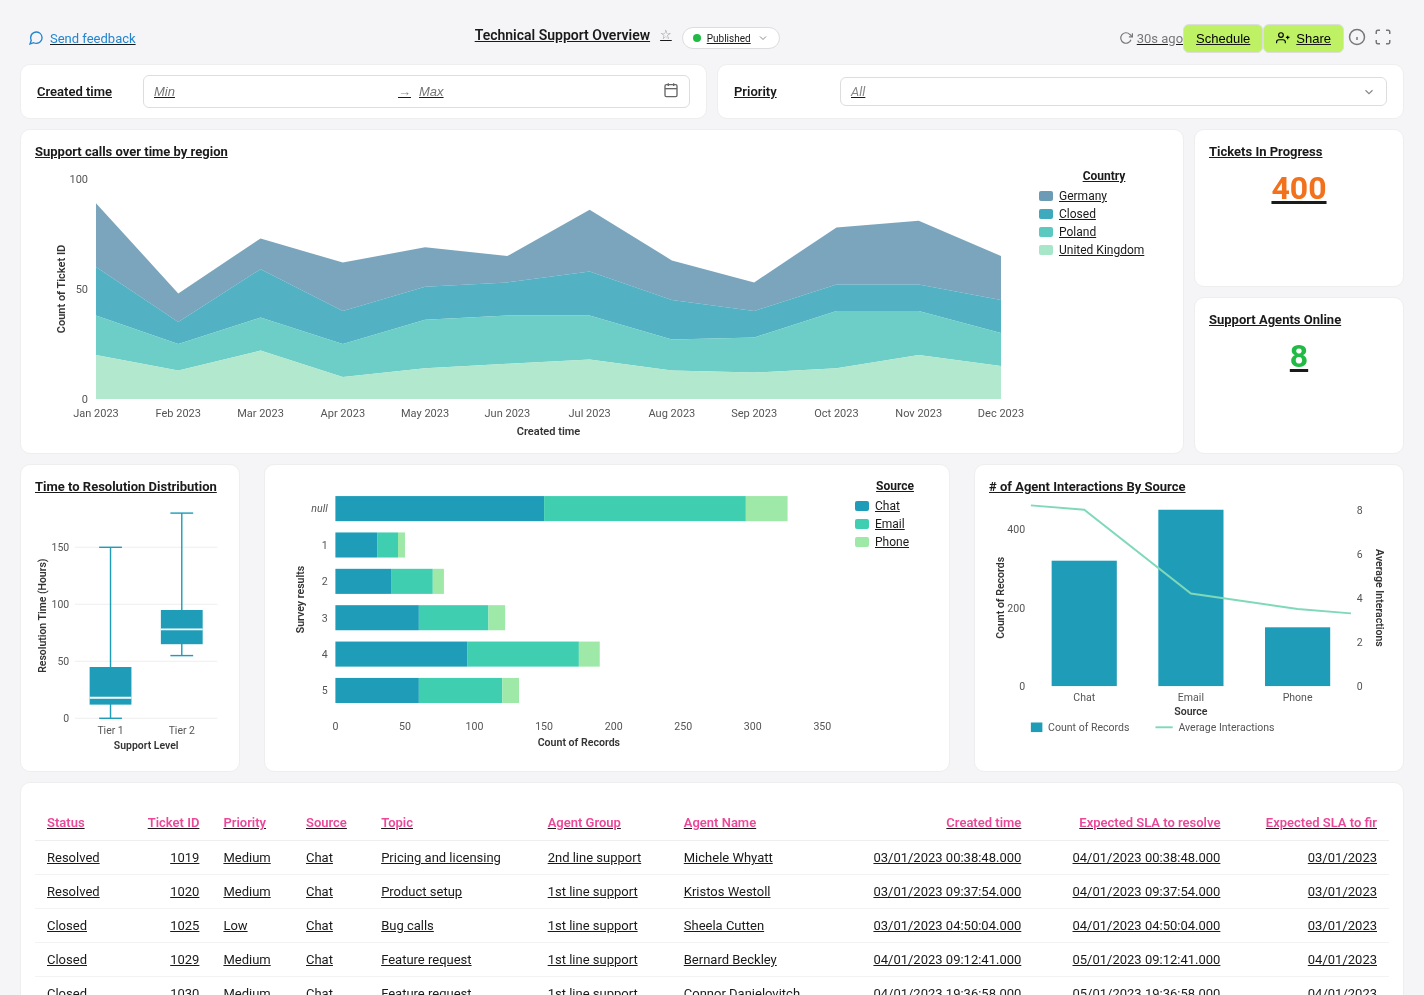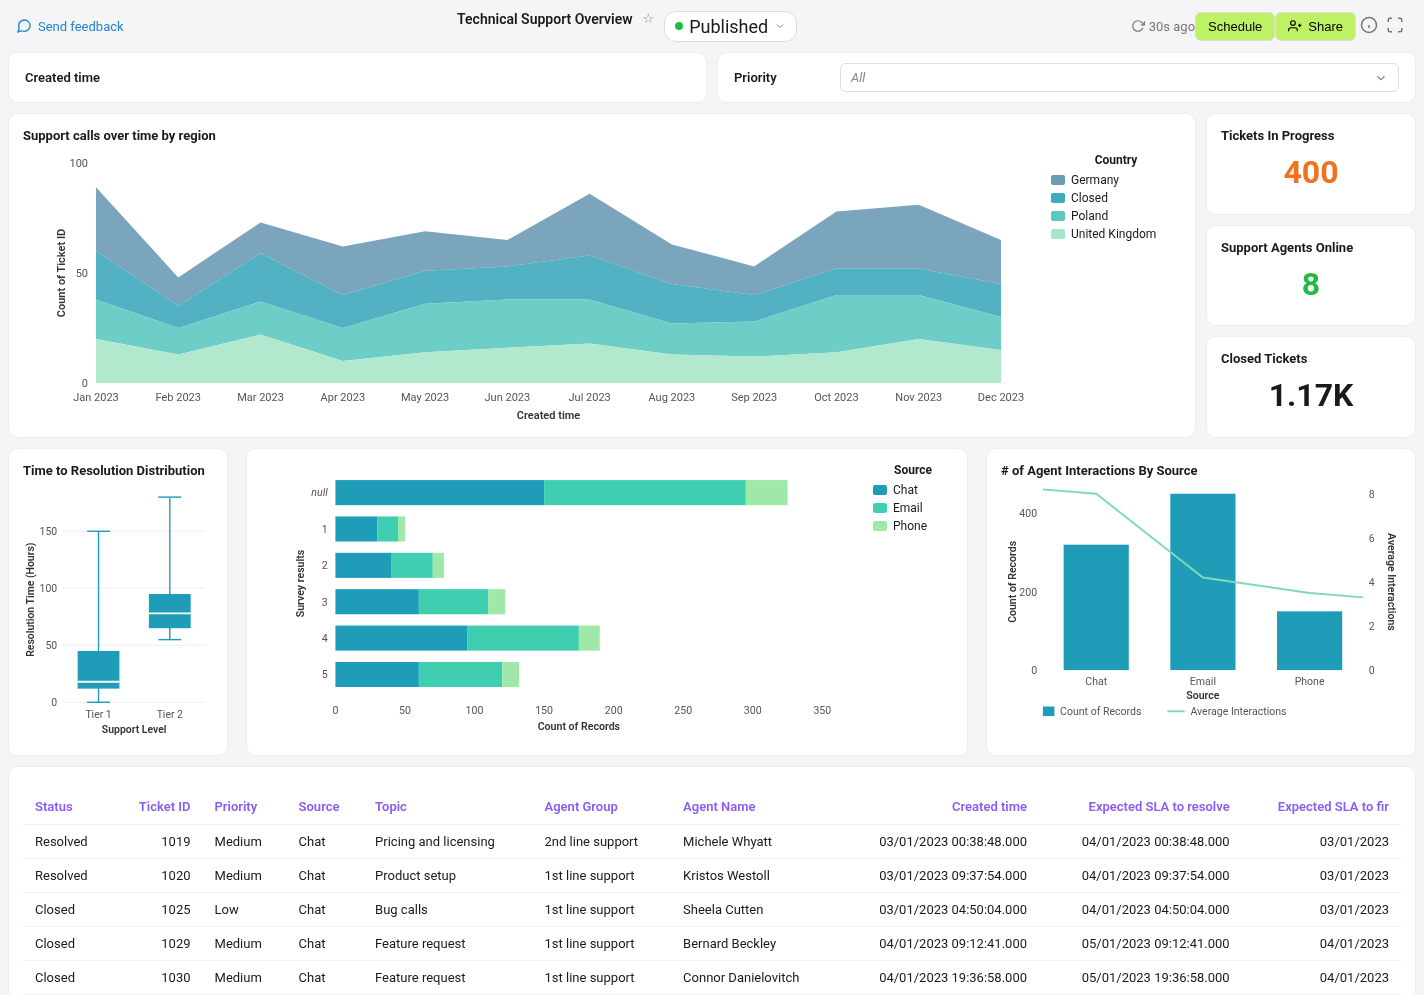--- a/index.html
+++ b/index.html
@@ -1,25 +1,25 @@
 <!DOCTYPE html>
 <html><head>
 <meta charset="utf-8">
 <style>
 * { box-sizing: border-box; margin: 0; padding: 0; }
 body { font-family: -apple-system, BlinkMacSystemFont, "Segoe UI", Roboto, sans-serif; background: #f5f5f7; color: #1a1a1a; font-size: 13px; }
-.app { width: 1424px; height: 995px; background: #f5f5f7; padding: 8px; border-radius: 16px; overflow: hidden; }
+.app { width: 1424px; height: 995px; background: #f5f5f7; padding: 20px; border-radius: 16px; overflow: hidden; text-decoration: underline; }
 
 
 .topbar { display: flex; align-items: center; height: 36px; padding: 0 8px; gap: 12px; }
 .feedback-link { color: #2185d0; display: flex; align-items: center; gap: 6px; cursor: pointer; }
 .top-center { flex: 1; display: flex; justify-content: center; align-items: flex-start; gap: 10px; }
 .page-title { font-weight: 600; font-size: 14px; }
 .star-icon { color: #888; cursor: pointer; }
-.status-pill { display: inline-flex; align-items: center; gap: 6px; background: #fff; border: 1px solid #ddd; border-radius: 12px; padding: 4px 10px; font-size: 18px; cursor: pointer; }
+.status-pill { display: inline-flex; align-items: center; gap: 6px; background: #fff; border: 1px solid #ddd; border-radius: 12px; padding: 4px 10px; font-size: 10px; cursor: pointer; }
 .status-pill .dot { width: 8px; height: 8px; border-radius: 50%; background: #21ba45; }
 .top-right { display: flex; align-items: center; }
 .refresh { color: #777; display: flex; align-items: center; gap: 4px; }
 .btn { background: #bef264; border: 1px solid #ddd; border-radius: 6px; padding: 6px 12px; font-size: 13px; cursor: pointer; display: inline-flex; align-items: center; gap: 6px; }
 .icon-btn { color: #777; cursor: pointer; padding: 4px; }
 
 
 .filter-row { display: flex; gap: 10px; margin-top: 8px; }
 .filter-title { background: #fff; border: 1px solid #eee; border-radius: 10px; padding: 14px 20px; font-size: 22px; font-weight: 700; flex: 0 0 440px; display: flex; align-items: center; }
 .filter-card { background: #fff; border: 1px solid #eee; border-radius: 10px; padding: 10px 16px; display: flex; align-items: center; gap: 16px; flex: 1; }
@@ -47,29 +47,29 @@
 
 
 .stat-col { display: flex; flex-direction: column; gap: 10px; }
 .stat-card { background: #fff; border: 1px solid #eee; border-radius: 10px; padding: 14px; text-align: center; flex: 1; }
 .stat-label { font-weight: 700; font-size: 13px; text-align: left; margin-bottom: 10px; }
 .stat-value { font-size: 32px; font-weight: 700; }
 .stat-orange { color: #f2711c; }
 .stat-green { color: #21ba45; }
 
 
-.charts-row { display: grid; grid-template-columns: 220px 1fr 430px; gap: 18px; margin-top: 10px; }
+.charts-row { display: grid; grid-template-columns: 220px 1fr 430px; gap: 24px; margin-top: 10px; }
 .chart-body { position: relative; }
 .axis-label { font-size: 11px; font-weight: 600; fill: #333; }
 
 
 .details-card { background: #fff; border: 1px solid #eee; border-radius: 10px; padding: 14px; margin-top: 10px; }
 .table-wrap { overflow-x: hidden; margin-top: 8px; }
 table { width: 100%; border-collapse: collapse; font-size: 13px; }
-th { text-align: left; font-weight: 600; padding: 10px 12px; border-bottom: 1px solid #eee; color: #8b5cf6; white-space: nowrap; }
+th { text-align: left; font-weight: 600; padding: 10px 12px; border-bottom: 1px solid #eee; color: #ec4899; white-space: nowrap; }
 th.r, td.r { text-align: right; }
 td { padding: 9px 12px; border-bottom: 1px solid #f3f3f3; white-space: nowrap; }
 
 .tick-text { font-size: 11px; fill: #555; }
 .grid-line { stroke: #eee; stroke-width: 1; }
 </style>
 </head>
 <body>
 <div class="app">
 
@@ -118,20 +118,31 @@
           </svg></span>
     <span class="icon-btn"><svg width="18" height="18" viewBox="0 0 24 24" fill="none" stroke="currentColor" stroke-width="2">
             <path d="M8 3H5a2 2 0 0 0-2 2v3m18 0V5a2 2 0 0 0-2-2h-3m0 18h3a2 2 0 0 0 2-2v-3M3 16v3a2 2 0 0 0 2 2h3"></path>
           </svg></span>
   </div>
 </div>
 
 <div class="filter-row">
   <div class="filter-card">
     <span class="filter-label">Created time</span>
+    <div class="date-range">
+      <input placeholder="Min" style="">
+      <span class="arrow-sep">→</span>
+      <input placeholder="Max" style="">
+      <span class="cal-icon"><svg width="16" height="16" viewBox="0 0 24 24" fill="none" stroke="currentColor" stroke-width="2">
+              <rect x="3" y="4" width="18" height="18" rx="2"></rect>
+              <line x1="16" y1="2" x2="16" y2="6"></line>
+              <line x1="8" y1="2" x2="8" y2="6"></line>
+              <line x1="3" y1="10" x2="21" y2="10"></line>
+            </svg></span>
+    </div>
   </div>
   <div class="filter-card">
     <span class="filter-label">Priority</span>
     <div class="priority-select">
       <span class="val">All</span>
       <svg width="14" height="14" viewBox="0 0 24 24" fill="none" stroke="#888" stroke-width="2">
             <polyline points="6 9 12 15 18 9"></polyline>
           </svg>
     </div>
   </div>
@@ -188,24 +199,20 @@
     </div>
   </div>
   <div class="stat-col">
     <div class="stat-card">
       <div class="stat-label">Tickets In Progress</div>
       <div class="stat-value stat-orange">400</div>
     </div>
     <div class="stat-card">
       <div class="stat-label">Support Agents Online</div>
       <div class="stat-value stat-green">8</div>
-    </div>
-    <div class="stat-card">
-      <div class="stat-label">Closed Tickets</div>
-      <div class="stat-value">1.17K</div>
     </div>
   </div>
 </div>
 
 <div class="charts-row">
   <div class="card">
     <div class="card-title">Time to Resolution Distribution</div>
     <div class="chart-body">
       <svg viewBox="0 0 200 260" id="box-svg" style="width:100%;height:250px">
             <line class="grid-line" x1="42" x2="192" y1="224" y2="224"></line>

